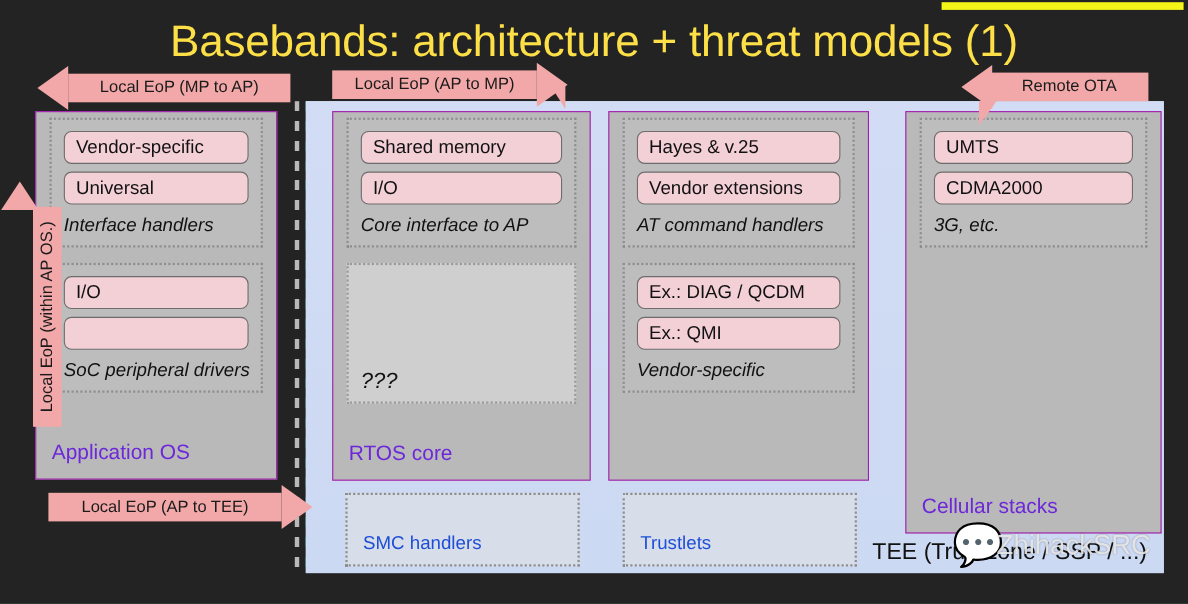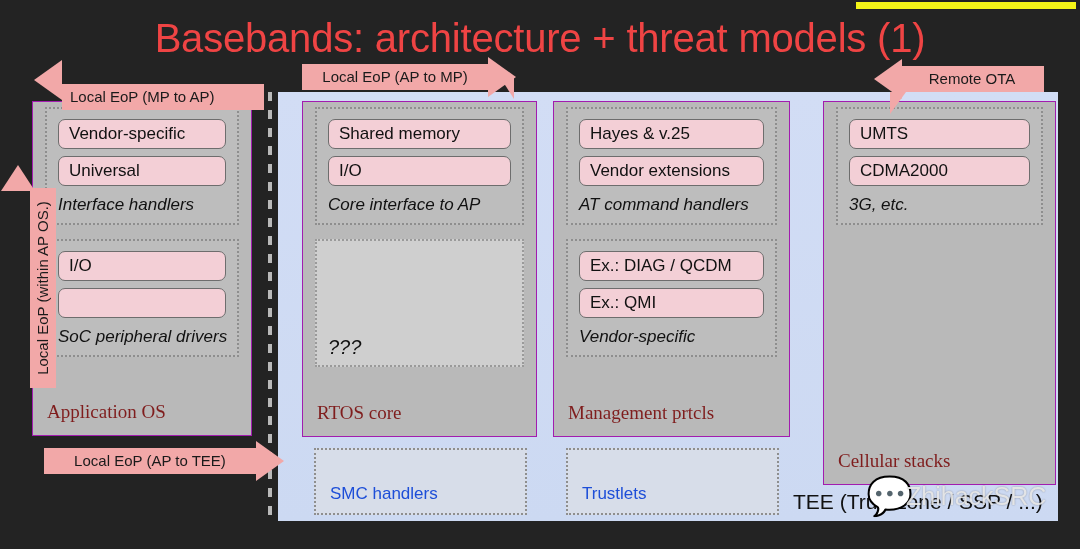--- a/index.html
+++ b/index.html
@@ -28,21 +28,21 @@
     width: 220px;
     background: #f5f518;
   }
 
   
   #slide-title {
     position: absolute;
     top: 16px;
     left: 0; width: 1080px;
     text-align: center;
-    color: #ef4444;
+    color: #fde047;
     font-size: 40px;
     font-weight: 400;
     letter-spacing: -0.2px;
     white-space: nowrap;
   }
 
   
   #tee-panel {
     position: absolute;
     left: 278px;
@@ -79,23 +79,22 @@
     position: absolute;
     background: #b9b9b9;
     border: 1px solid #a21caf;
     padding: 5px 12px 0 12px;
   }
   .column-title {
     position: absolute;
     left: 14px;
     bottom: 12px;
     font-size: 19px;
-    color: #7f1d1d;
-    white-space: nowrap;
-    font-family: Liberation Serif, serif;
+    color: #6d28d9;
+    white-space: nowrap;
   }
 
   
   .group {
     border: 2px dotted #8e8e8e;
     padding: 10px 11px 8px 11px;
     margin-bottom: 14px;
     background: rgba(255,255,255,0.06);
   }
   .group.empty {
@@ -167,21 +166,21 @@
     line-height: 26px;
     white-space: nowrap;
     padding: 0 8px;
   }
   .arrow-head {
     position: absolute;
     width: 0; height: 0;
   }
 
   
-  #arrow-mp-to-ap-label { left: 62px; top: 84px; width: 202px; }
+  #arrow-mp-to-ap-label { left: 62px; top: 67px; width: 202px; text-align: center; }
   #arrow-mp-to-ap-head  {
     left: 34px; top: 60px;
     border-top: 20px solid transparent;
     border-bottom: 20px solid transparent;
     border-right: 28px solid #f2a8a8;
   }
 
   
   #arrow-ap-to-mp-label { left: 302px; top: 64px; width: 186px; text-align: center; }
   #arrow-ap-to-mp-head  {
@@ -332,21 +331,20 @@
   <div class="group">
     <div class="chip">Hayes &amp; v.25</div>
     <div class="chip">Vendor extensions</div>
     <div class="group-caption">AT command handlers</div>
   </div>
   <div class="group">
     <div class="chip">Ex.: DIAG / QCDM</div>
     <div class="chip">Ex.: QMI</div>
     <div class="group-caption">Vendor-specific</div>
   </div>
-  <div class="column-title">Management prtcls</div>
 </div>
 
 <div class="column" id="col-cell">
   <div class="group">
     <div class="chip">UMTS</div>
     <div class="chip">CDMA2000</div>
     <div class="group-caption">3G, etc.</div>
   </div>
   <div class="column-title">Cellular stacks</div>
 </div>

